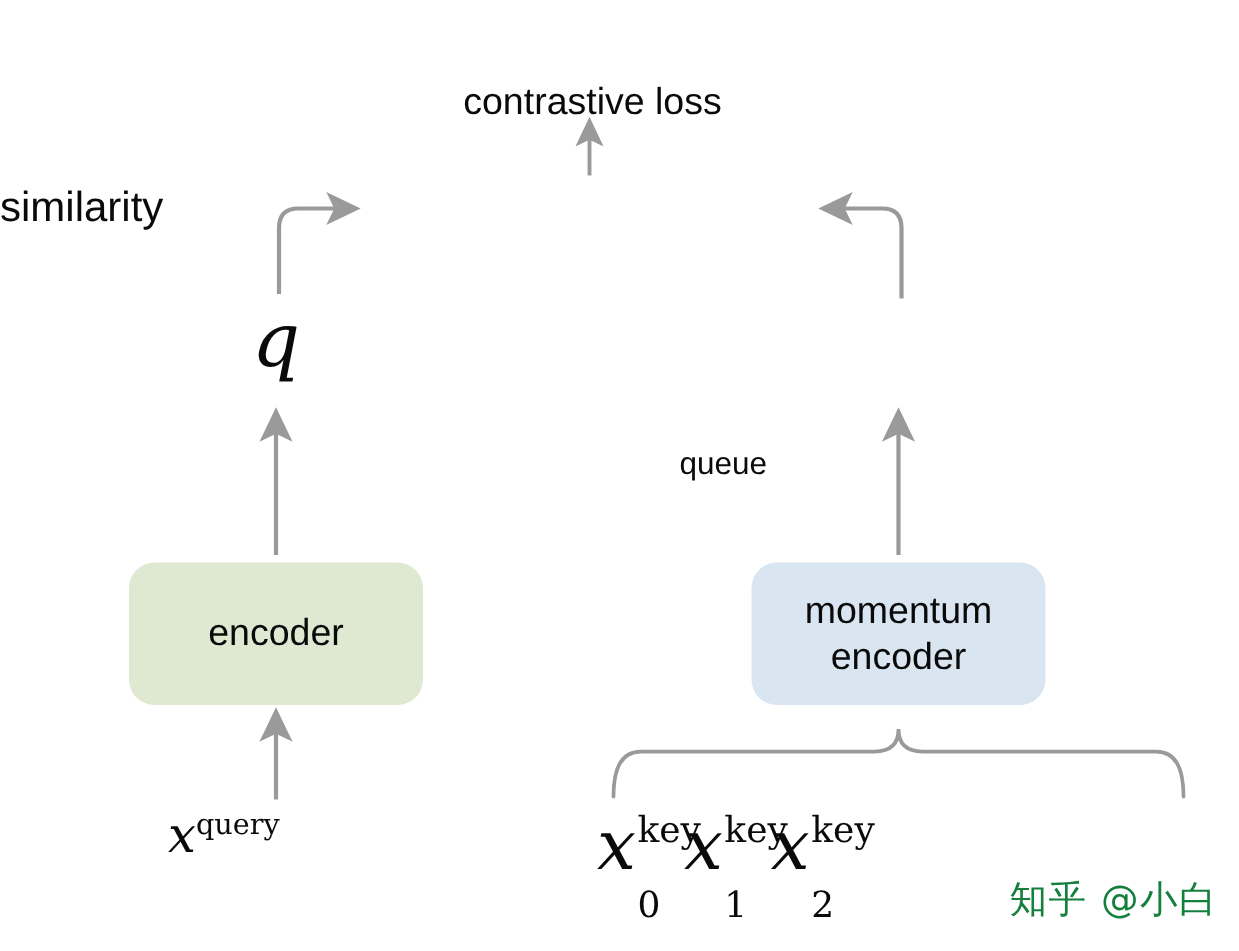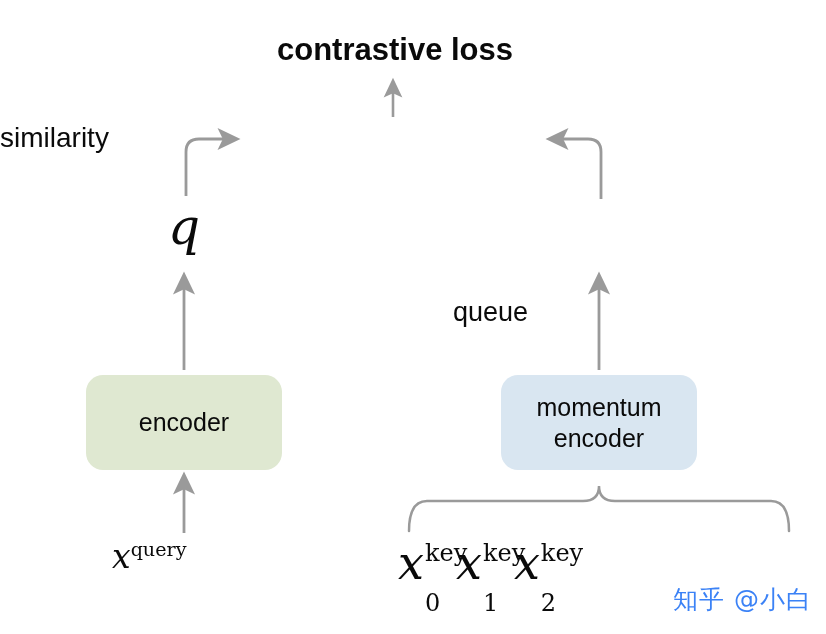--- a/index.html
+++ b/index.html
@@ -22,32 +22,31 @@
   .node { position: absolute; }
 
   
   .sans-label {
     font-family: "Liberation Sans", sans-serif;
     color: #0a0a0a;
     white-space: nowrap;
     line-height: 1;
   }
   #label-contrastive-loss {
-    left: 0; top: 34px; width: 790px;
+    left: 0; top: 56px; width: 790px;
     text-align: center;
-    font-size: 31px;
-    font-weight: bold;
+    font-size: 25px;
   }
   #label-similarity {
     left: 0; top: 124px; width: 790px;
     font-size: 28px;
   }
   #label-queue {
     left: 453px; top: 299px;
-    font-size: 27px;
+    font-size: 21px;
   }
 
   
   .math {
     font-family: "DejaVu Serif", "Liberation Serif", serif;
     color: #0a0a0a;
     white-space: nowrap;
     line-height: 1;
   }
   .math .var { font-style: italic; }
@@ -128,21 +127,21 @@
     width: 826px; height: 634px;
     pointer-events: none;
   }
 
   
   #watermark {
     position: absolute;
     right: 14px; bottom: 18px;
     font-family: "DejaVu Sans", sans-serif;
     font-size: 25px;
-    color: #3b82f6;
+    color: #15803d;
     white-space: nowrap;
     letter-spacing: 1px;
   }
 </style>
 </head>
 <body>
 
 <div id="diagram">
 
   <svg id="edges" viewBox="0 0 826 634">

